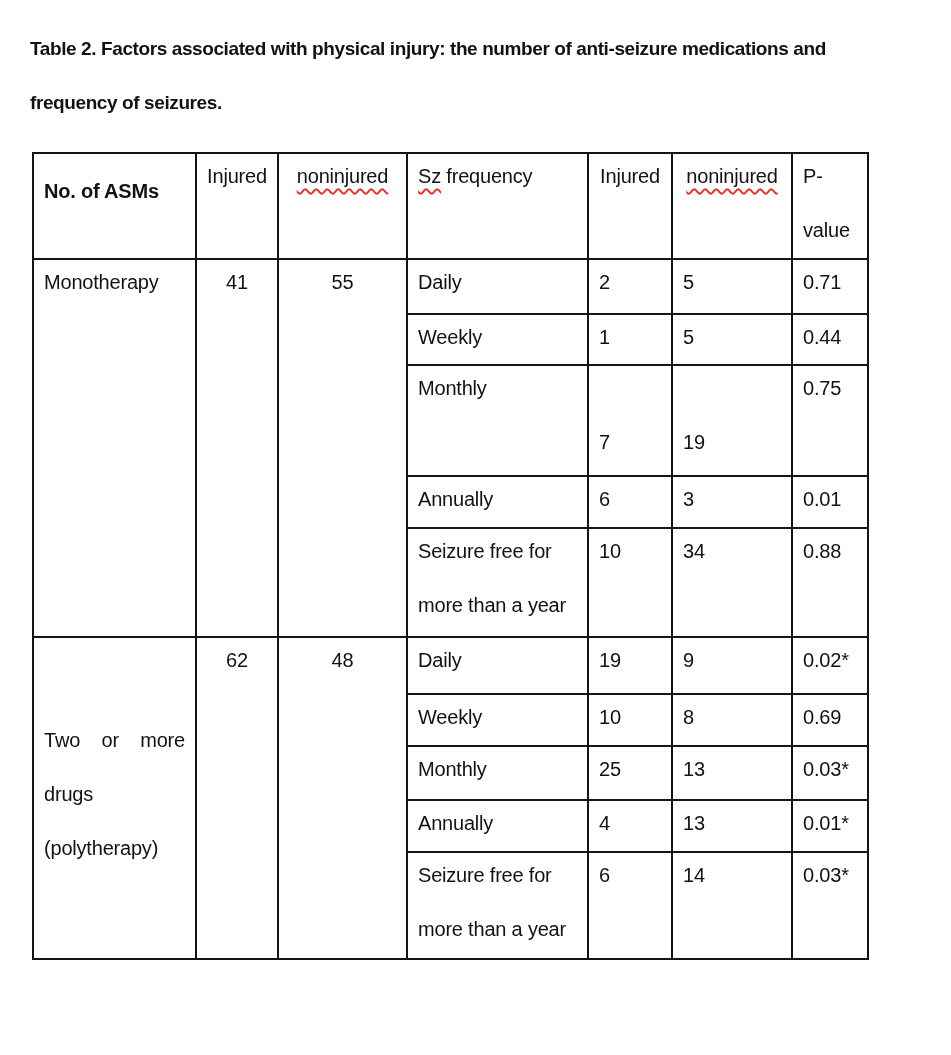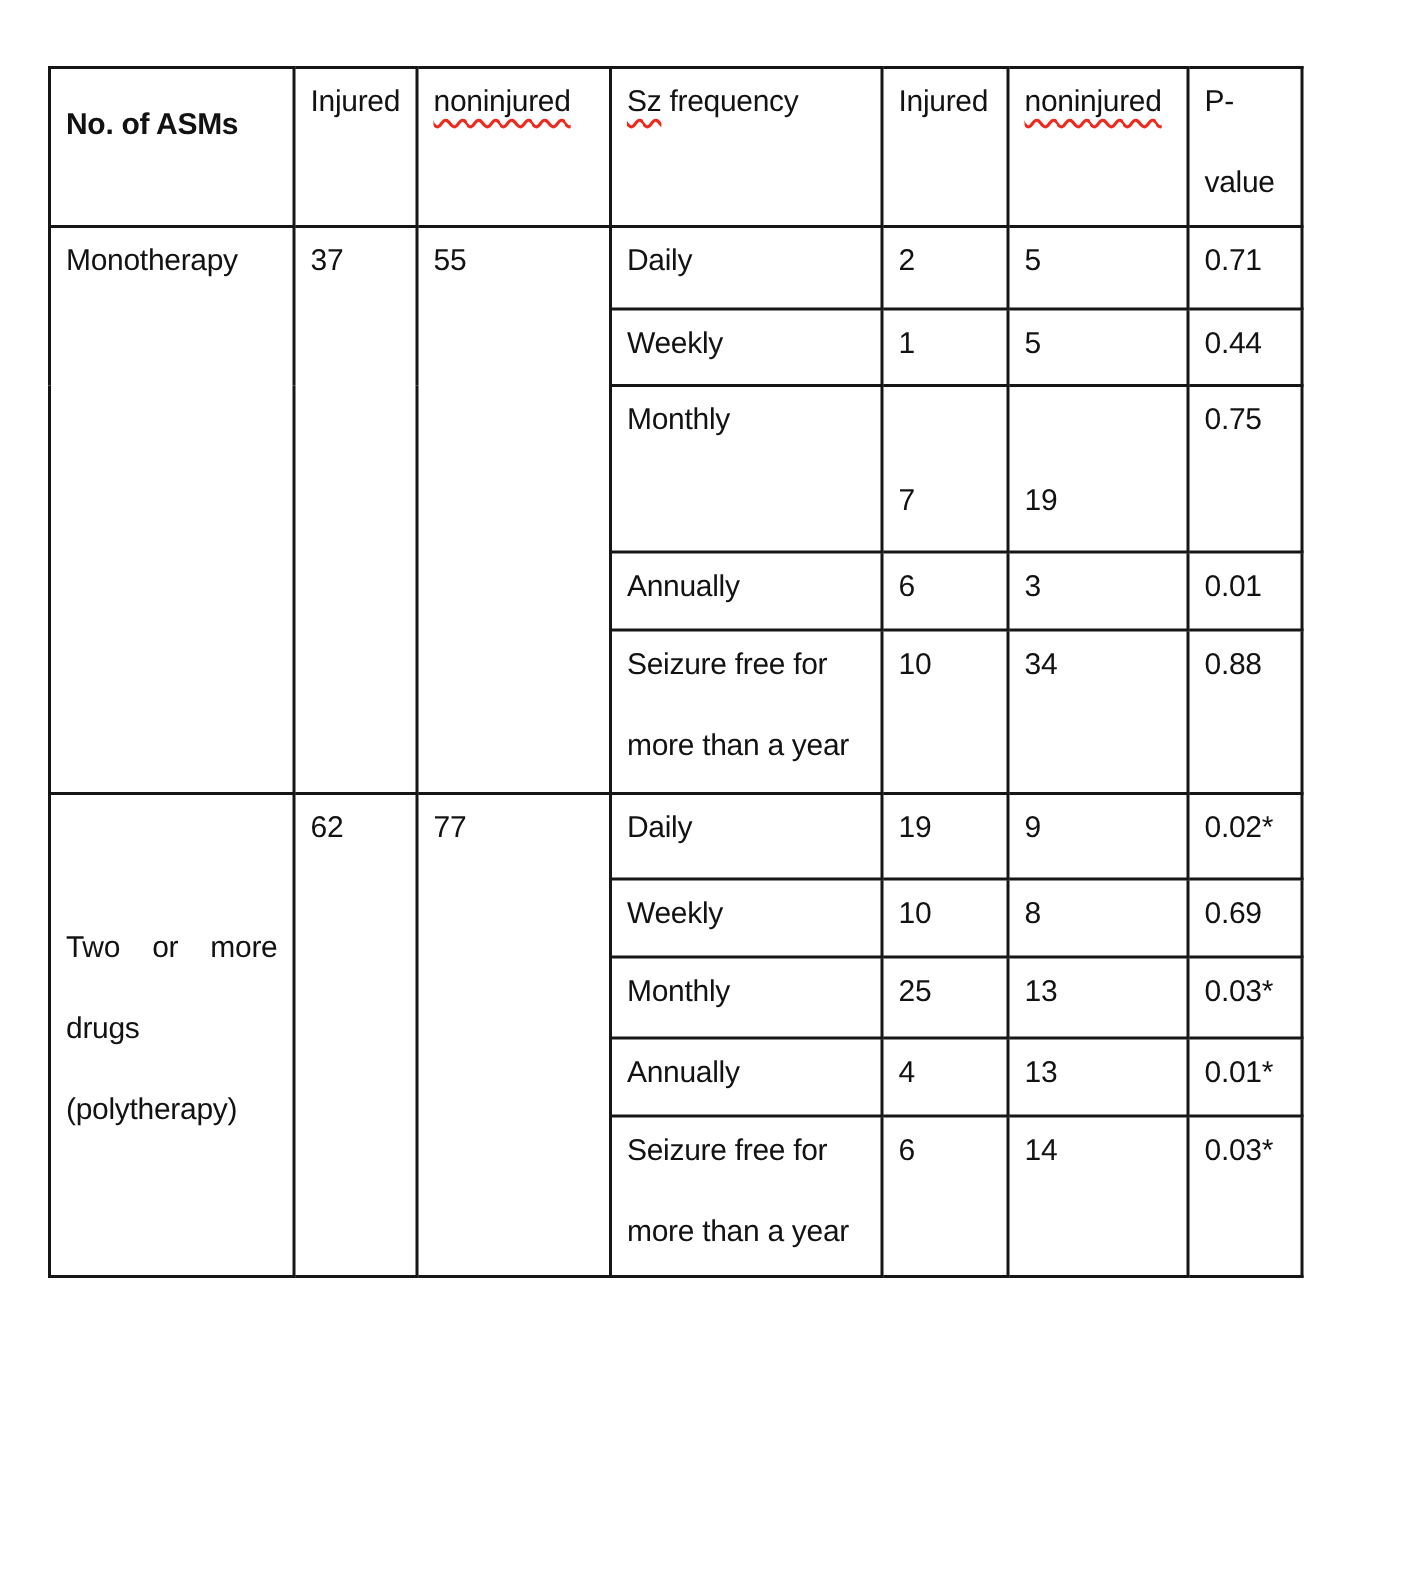--- a/index.html
+++ b/index.html
@@ -38,21 +38,21 @@
     padding: 8px 10px 0 10px;
     font-size: 20px;
     font-weight: normal;
     letter-spacing: -0.2px;
     line-height: 54px;
     text-align: left;
   }
   
   .c { margin-top: -13px; }
   .bold   { font-weight: bold; }
-  .center { }
+  .center { text-align: center; }
   .pre    { white-space: pre-line; }
   .wavy {
     text-decoration: underline;
     text-decoration-style: wavy;
     text-decoration-color: #ee2a1e;
     text-decoration-thickness: 1.5px;
     text-decoration-skip-ink: none;
     text-underline-offset: 5px;
   }
   .poly-cell .c {
@@ -70,20 +70,22 @@
   tr.g2r1 { height: 52px; }
   tr.g2r2 { height: 54px; }
   tr.g2r3 { height: 52px; }
   tr.g2r4 { height: 107px; }
 </style>
 </head>
 <body>
 
 <div class="doc">
 
+  <div class="doc-title">Table 2. Factors associated with physical injury: the number of anti-seizure medications and
+frequency of seizures.</div>
 
   <table class="word-table">
     <colgroup>
       <col style="width:163px">
         <col style="width:82px">
         <col style="width:129px">
       <col style="width:181px">
         <col style="width:84px">
         <col style="width:120px">
       <col style="width:76px">
@@ -113,21 +115,21 @@
         <div class="c pre">P-
 value</div>
       </th>
     </tr>
 
     <tr class="g1r0">
       <td rowspan="5">
         <div class="c">Monotherapy</div>
       </td>
       <td rowspan="5" class="center">
-        <div class="c">37</div>
+        <div class="c">41</div>
       </td>
       <td rowspan="5" class="center">
         <div class="c">55</div>
       </td>
       <td>
             <div class="c pre">Daily</div>
           </td>
       <td>
             <div class="c pre">2</div>
           </td>
@@ -199,21 +201,21 @@
     </tr>
 
     <tr class="g2r0">
       <td rowspan="5" class="poly-cell">
         <div class="c">Two or more drugs (polytherapy)</div>
       </td>
       <td rowspan="5" class="center">
         <div class="c">62</div>
       </td>
       <td rowspan="5" class="center">
-        <div class="c">77</div>
+        <div class="c">48</div>
       </td>
       <td>
             <div class="c pre">Daily</div>
           </td>
       <td>
             <div class="c pre">19</div>
           </td>
       <td>
             <div class="c pre">9</div>
           </td>

